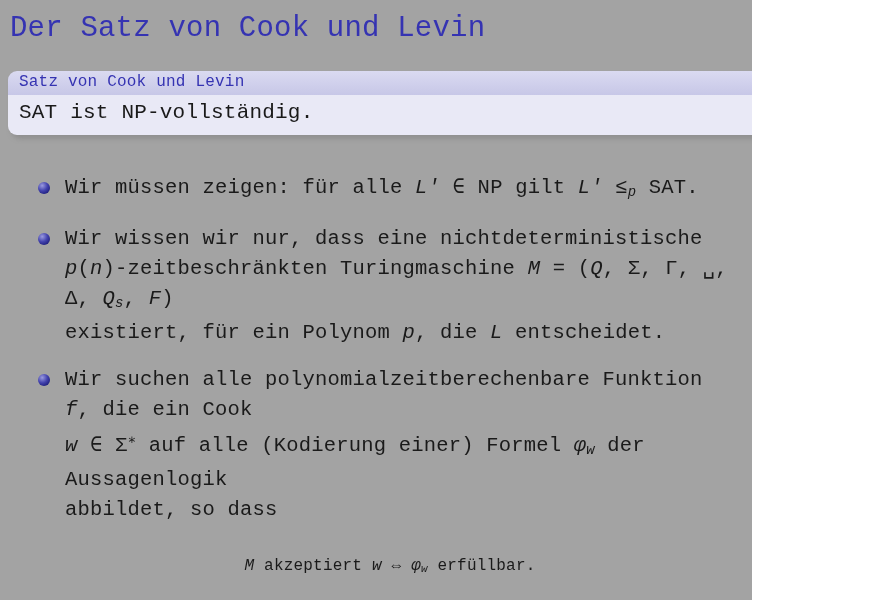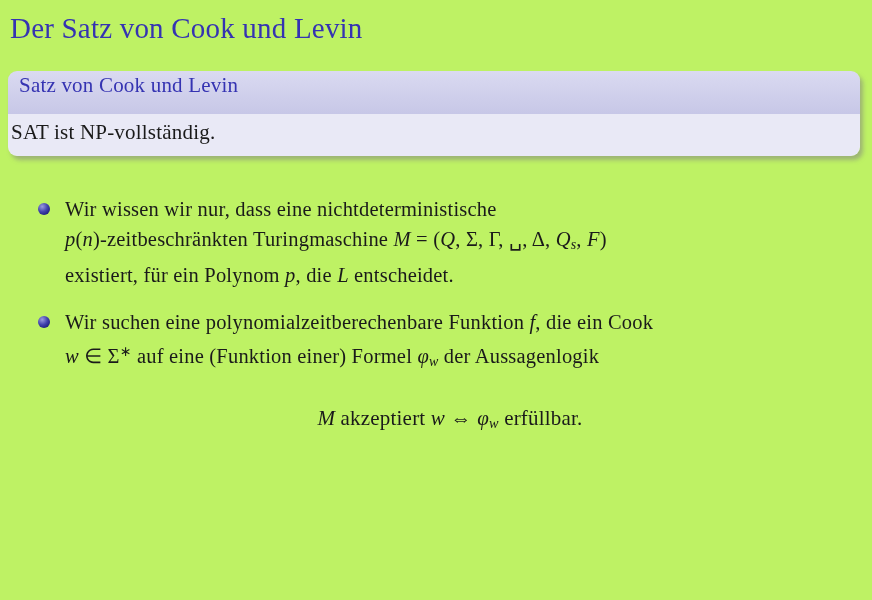--- a/index.html
+++ b/index.html
@@ -1,75 +1,79 @@
 <!DOCTYPE html>
 <html><head>
 <meta charset="utf-8">
 <style>
   html,body{margin:0;padding:0;background:#ffffff;}
   .slide{
-    width:872px;height:600px;background:#bef264;position:relative;overflow:hidden;
-    font-family:Liberation Serif, serif;color:#1a1a1a;
+    width:752px;height:600px;background:#a3a3a3;position:relative;overflow:hidden;
+    font-family:Liberation Mono, monospace;color:#1a1a1a;
   }
   .page-title{
     margin:0;padding:12px 0 0 10px;
     font-size:29px;font-weight:normal;letter-spacing:.2px;
     color:#3533b2;
   }
   .theorem-block{
     margin:26px 0 0 8px;width:852px;
     border-radius:9px;
     box-shadow:3px 4px 4px rgba(130,130,130,.55);
   }
   .theorem-block-header{
     background:linear-gradient(#dadaf1,#c7c7e7);
-    color:#3533b2;font-size:21px;letter-spacing:.2px;
-    padding:2px 11px 16px 11px;
+    color:#3533b2;font-size:16px;letter-spacing:.2px;
+    padding:2px 11px 4px 11px;
     border-radius:9px 9px 0 0;
   }
   .theorem-block-body{
     background:#e9e9f6;
     font-size:21px;letter-spacing:.2px;
-    padding:6px 11px 11px 3px;
+    padding:6px 11px 11px 11px;
     border-radius:0 0 9px 9px;
   }
   .bullet-list{
     margin:38px 12px 0 38px;padding:0;list-style:none;
     font-size:20.5px;letter-spacing:.2px;
   }
   .bullet-item{position:relative;padding-left:27px;margin-bottom:17px;line-height:30px;}
   .bullet-dot{
     position:absolute;left:0;top:9px;width:12px;height:12px;border-radius:50%;
     background:radial-gradient(circle at 35% 30%, #9b9bdf 0%, #4343ae 45%, #232384 75%, #15155e 100%);
   }
   .formula-line{
-    text-align:center;font-size:21px;letter-spacing:.2px;margin-top:26px;line-height:30px;padding-left:28px;
+    text-align:center;font-size:16px;letter-spacing:.2px;margin-top:26px;line-height:30px;padding-left:28px;
   }
   .it{font-style:italic;}
   .sb{font-size:68%;vertical-align:-0.22em;}
   .sp{font-size:68%;vertical-align:0.5em;}
 </style>
 </head>
 <body>
 
 <div class="slide">
 
   <h1 class="page-title">Der Satz von Cook und Levin</h1>
 
   <div class="theorem-block">
     <div class="theorem-block-header">Satz von Cook und Levin</div>
     <div class="theorem-block-body">SAT ist NP-vollständig.</div>
   </div>
 
   <ul class="bullet-list">
     <li class="bullet-item">
       <span class="bullet-dot"></span>
+      <span><span>Wir müssen zeigen: für alle </span><span class="it">L′</span><span> ∈ NP gilt </span><span class="it">L′</span><span> ≤</span><span class="it sb">p</span><span> SAT.</span></span>
+    </li>
+    <li class="bullet-item">
+      <span class="bullet-dot"></span>
       <span><span>Wir wissen wir nur, dass eine nichtdeterministische</span><br><span class="it">p</span><span>(</span><span class="it">n</span><span>)-zeitbeschränkten Turingmaschine </span><span class="it">M</span><span> = (</span><span class="it">Q</span><span>, Σ, Γ, ␣, Δ, </span><span class="it">Q</span><span class="it sb">s</span><span>, </span><span class="it">F</span><span>)</span><br><span>existiert, für ein Polynom </span><span class="it">p</span><span>, die </span><span class="it">L</span><span> entscheidet.</span></span>
     </li>
     <li class="bullet-item">
       <span class="bullet-dot"></span>
-      <span><span>Wir suchen eine polynomialzeitberechenbare Funktion </span><span class="it">f</span><span>, die ein Cook</span><br><span class="it">w</span><span> ∈ Σ</span><span class="sp">∗</span><span> auf eine (Funktion einer) Formel </span><span class="it">φ</span><span class="it sb">w</span><span> der Aussagenlogik</span><br></span>
+      <span><span>Wir suchen alle polynomialzeitberechenbare Funktion </span><span class="it">f</span><span>, die ein Cook</span><br><span class="it">w</span><span> ∈ Σ</span><span class="sp">∗</span><span> auf alle (Kodierung einer) Formel </span><span class="it">φ</span><span class="it sb">w</span><span> der Aussagenlogik</span><br><span>abbildet, so dass</span></span>
     </li>
   </ul>
 
   <div class="formula-line"><span class="it">M</span><span> akzeptiert </span><span class="it">w</span><span> ⇔ </span><span class="it">φ</span><span class="it sb">w</span><span> erfüllbar.</span></div>
 
 </div>
 
 </body></html>

